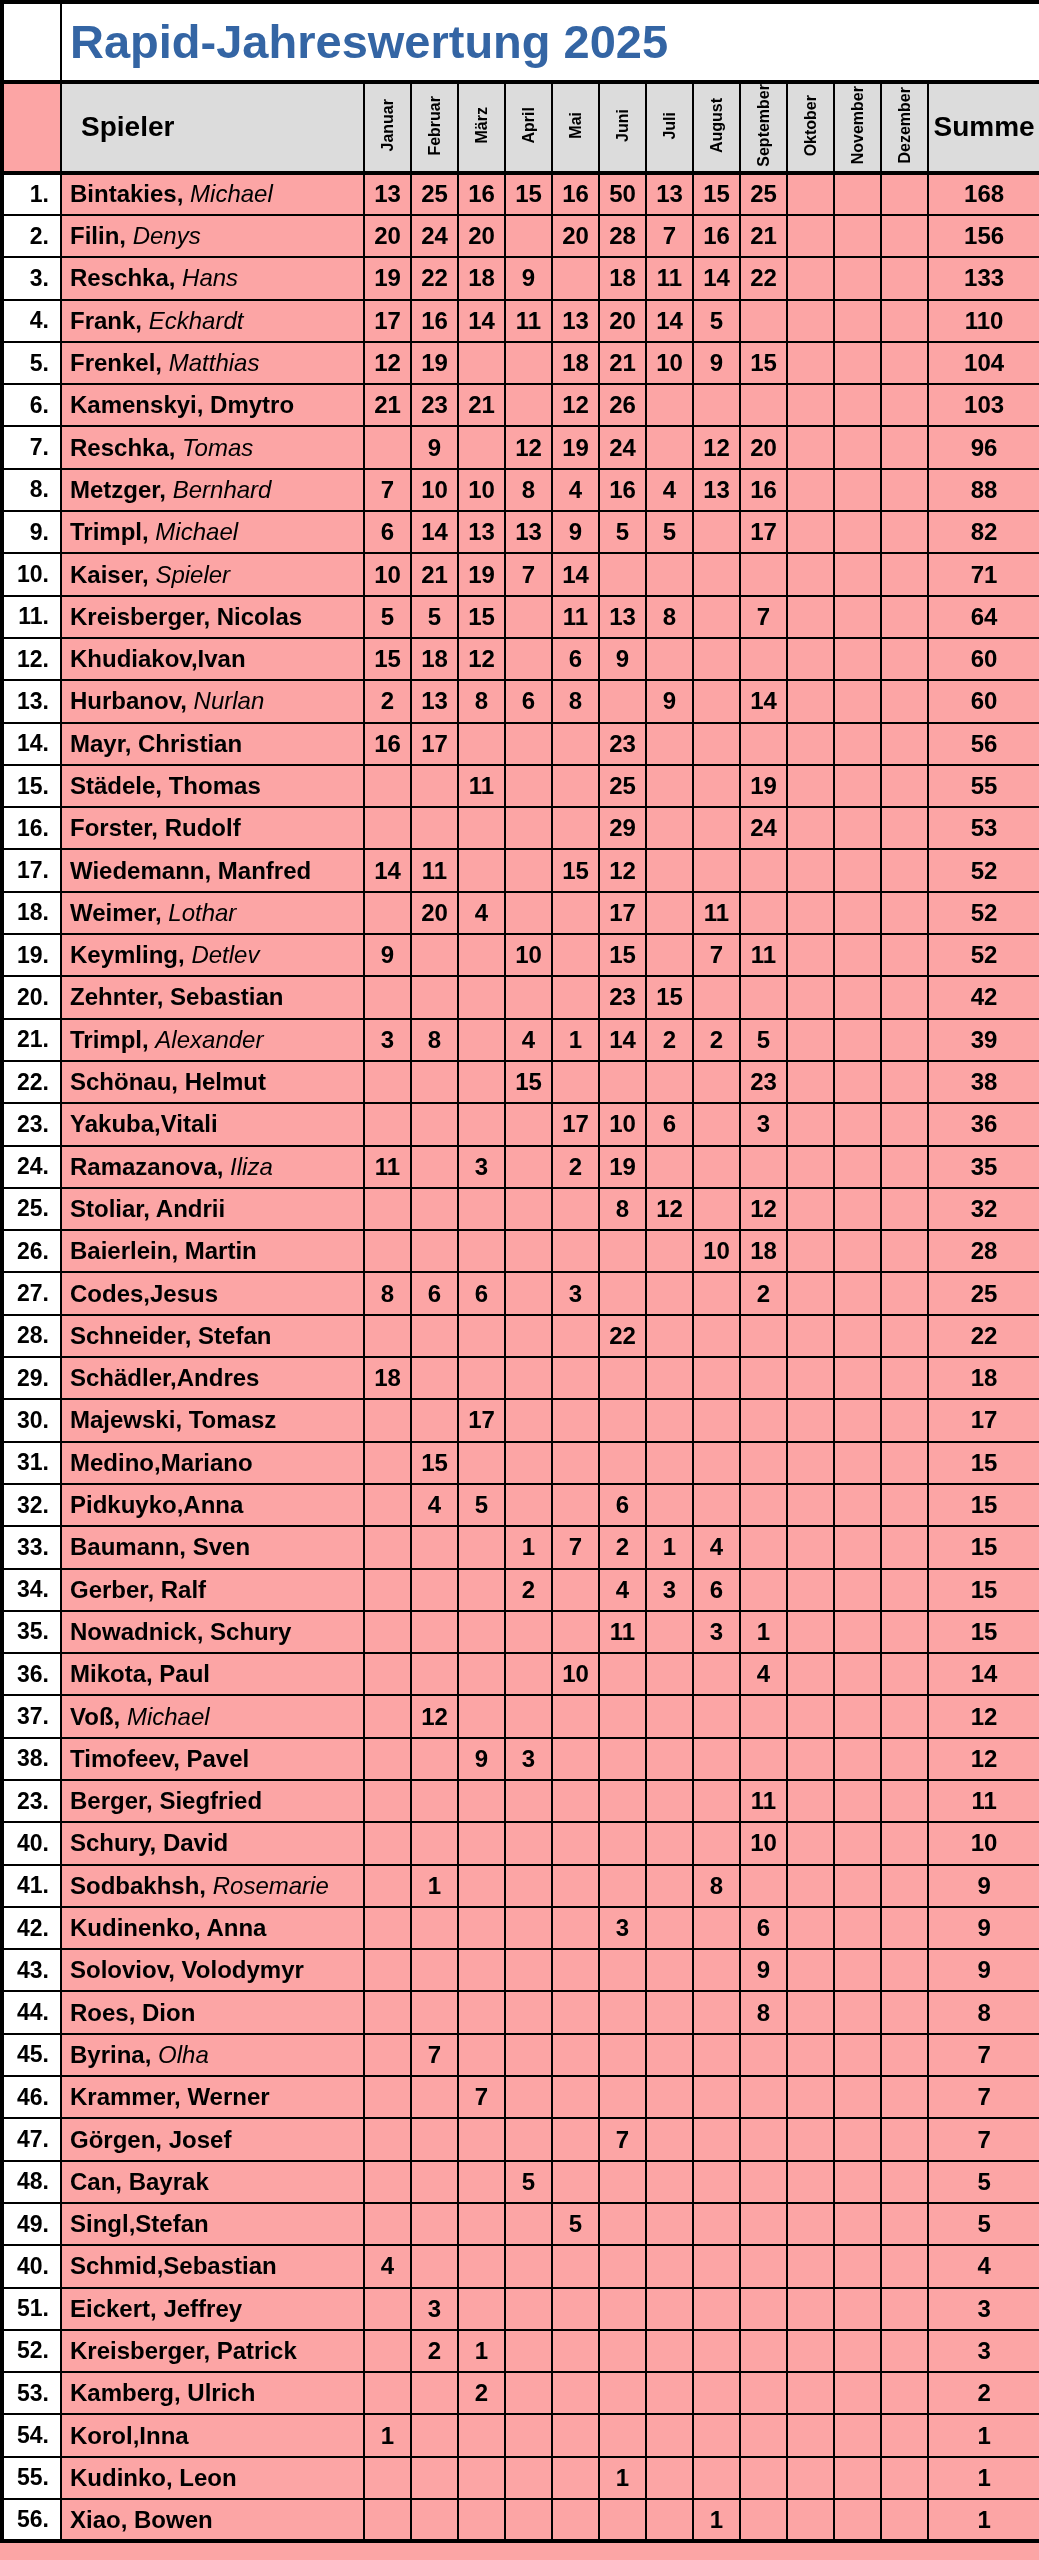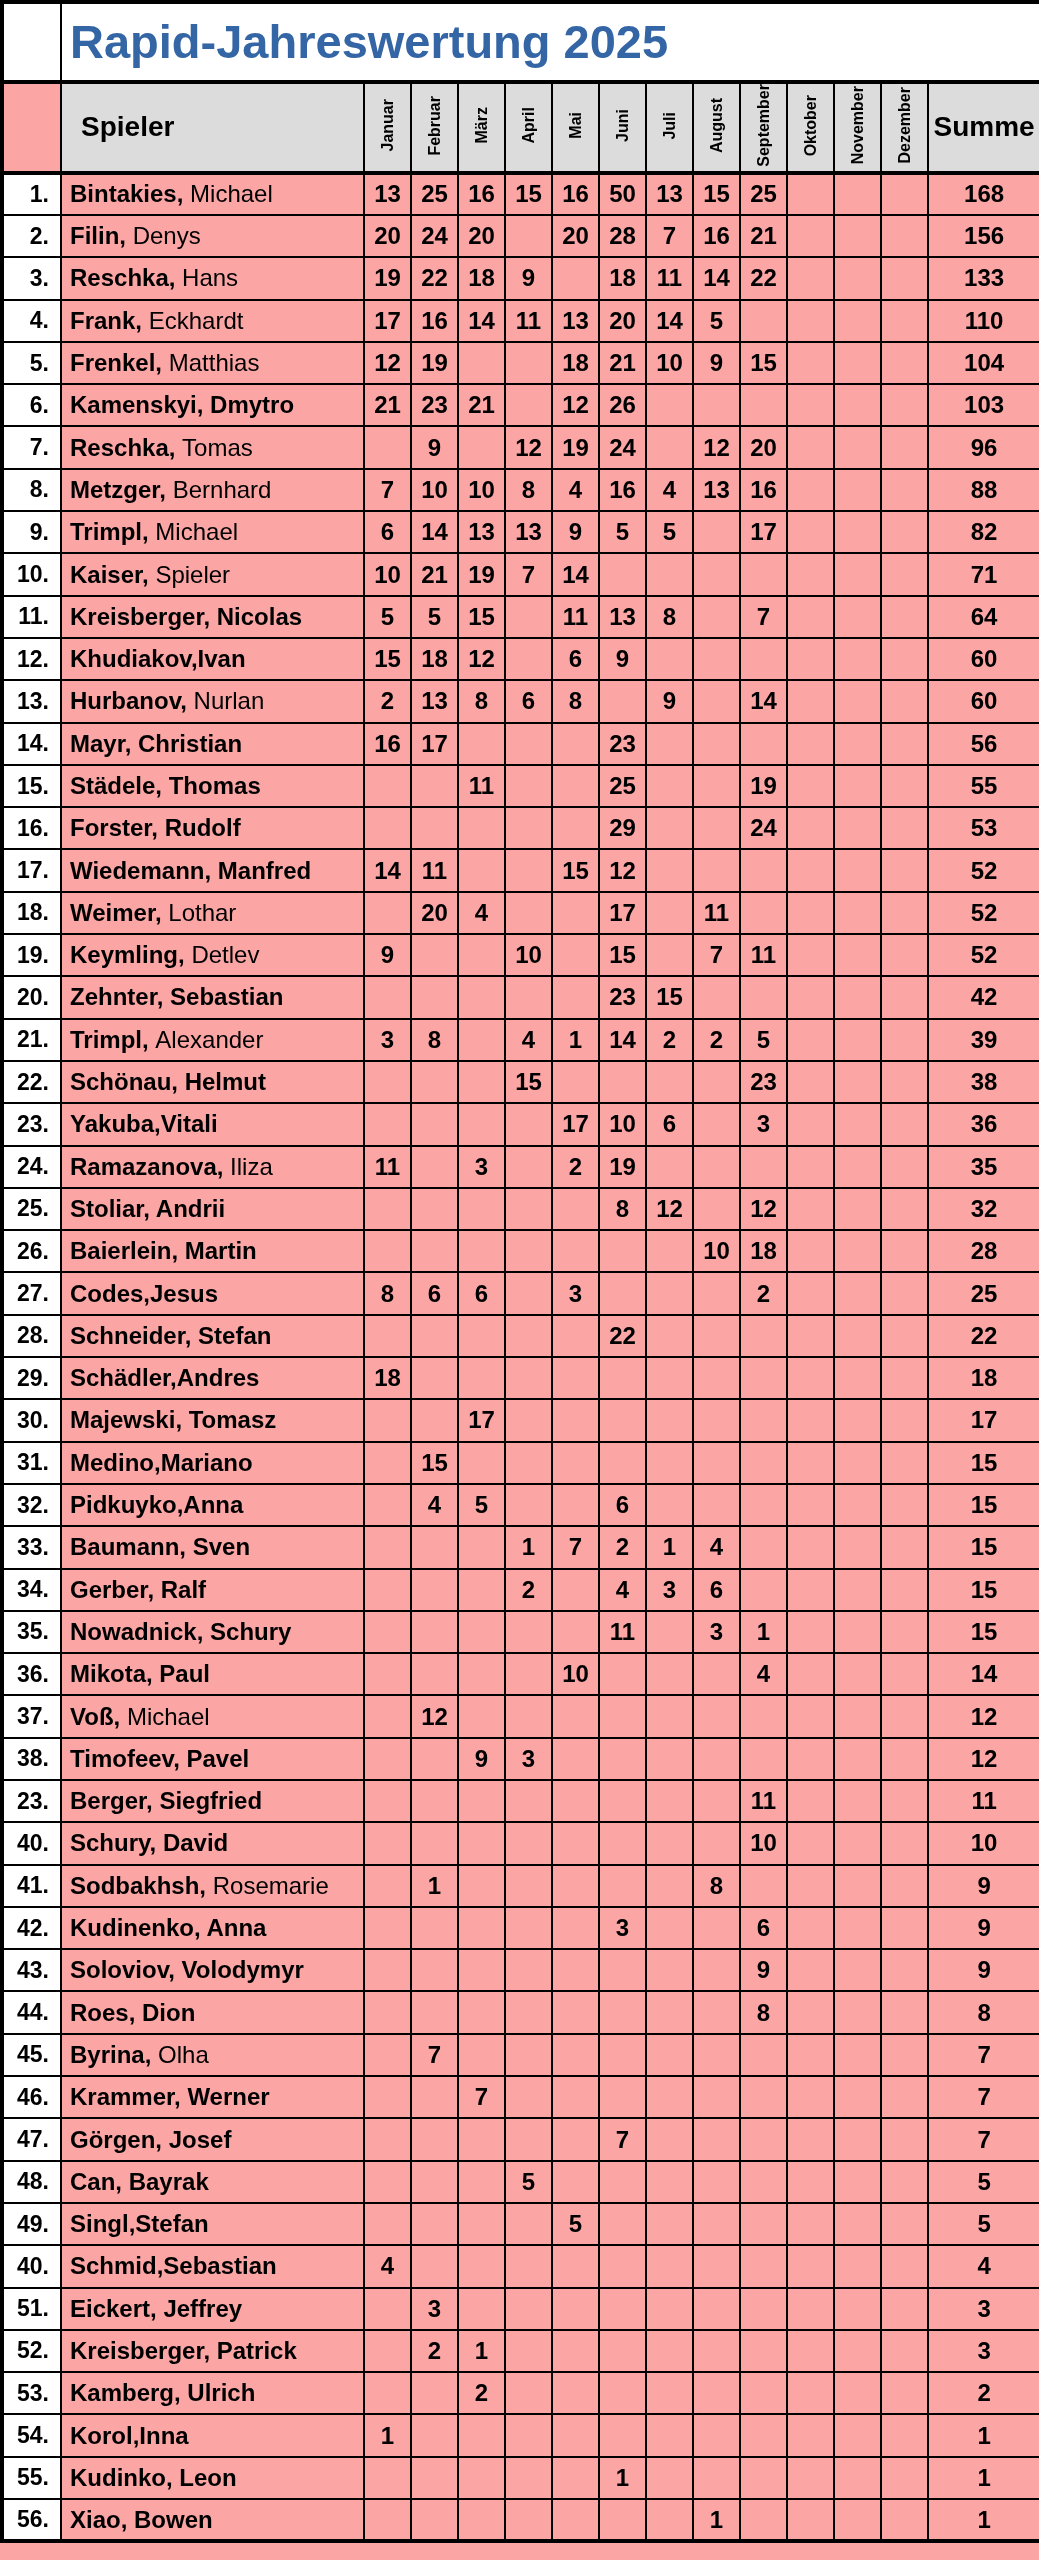--- a/index.html
+++ b/index.html
@@ -50,21 +50,21 @@
   tr.data{height:42.3px;}
   tr.data td{border-top:2px solid var(--border-color);}
   td.rank{
     text-align:right;padding-right:11px;font-weight:700;font-size:23px;
     background:#fff;
   }
   td.pname{
     text-align:left;padding-left:8px;font-size:24px;font-weight:700;
     white-space:nowrap;
   }
-  td.pname .first{font-weight:400;}
+  td.pname .first{font-weight:400;font-style:italic;}
   td.score{text-align:center;font-size:24px;font-weight:700;}
   td.sum{text-align:center;font-size:24px;font-weight:700;}
 </style>
 </head>
 <body>
 
 <div class="page">
   <table class="ranking">
     <colgroup>
       <col class="c-rank">

